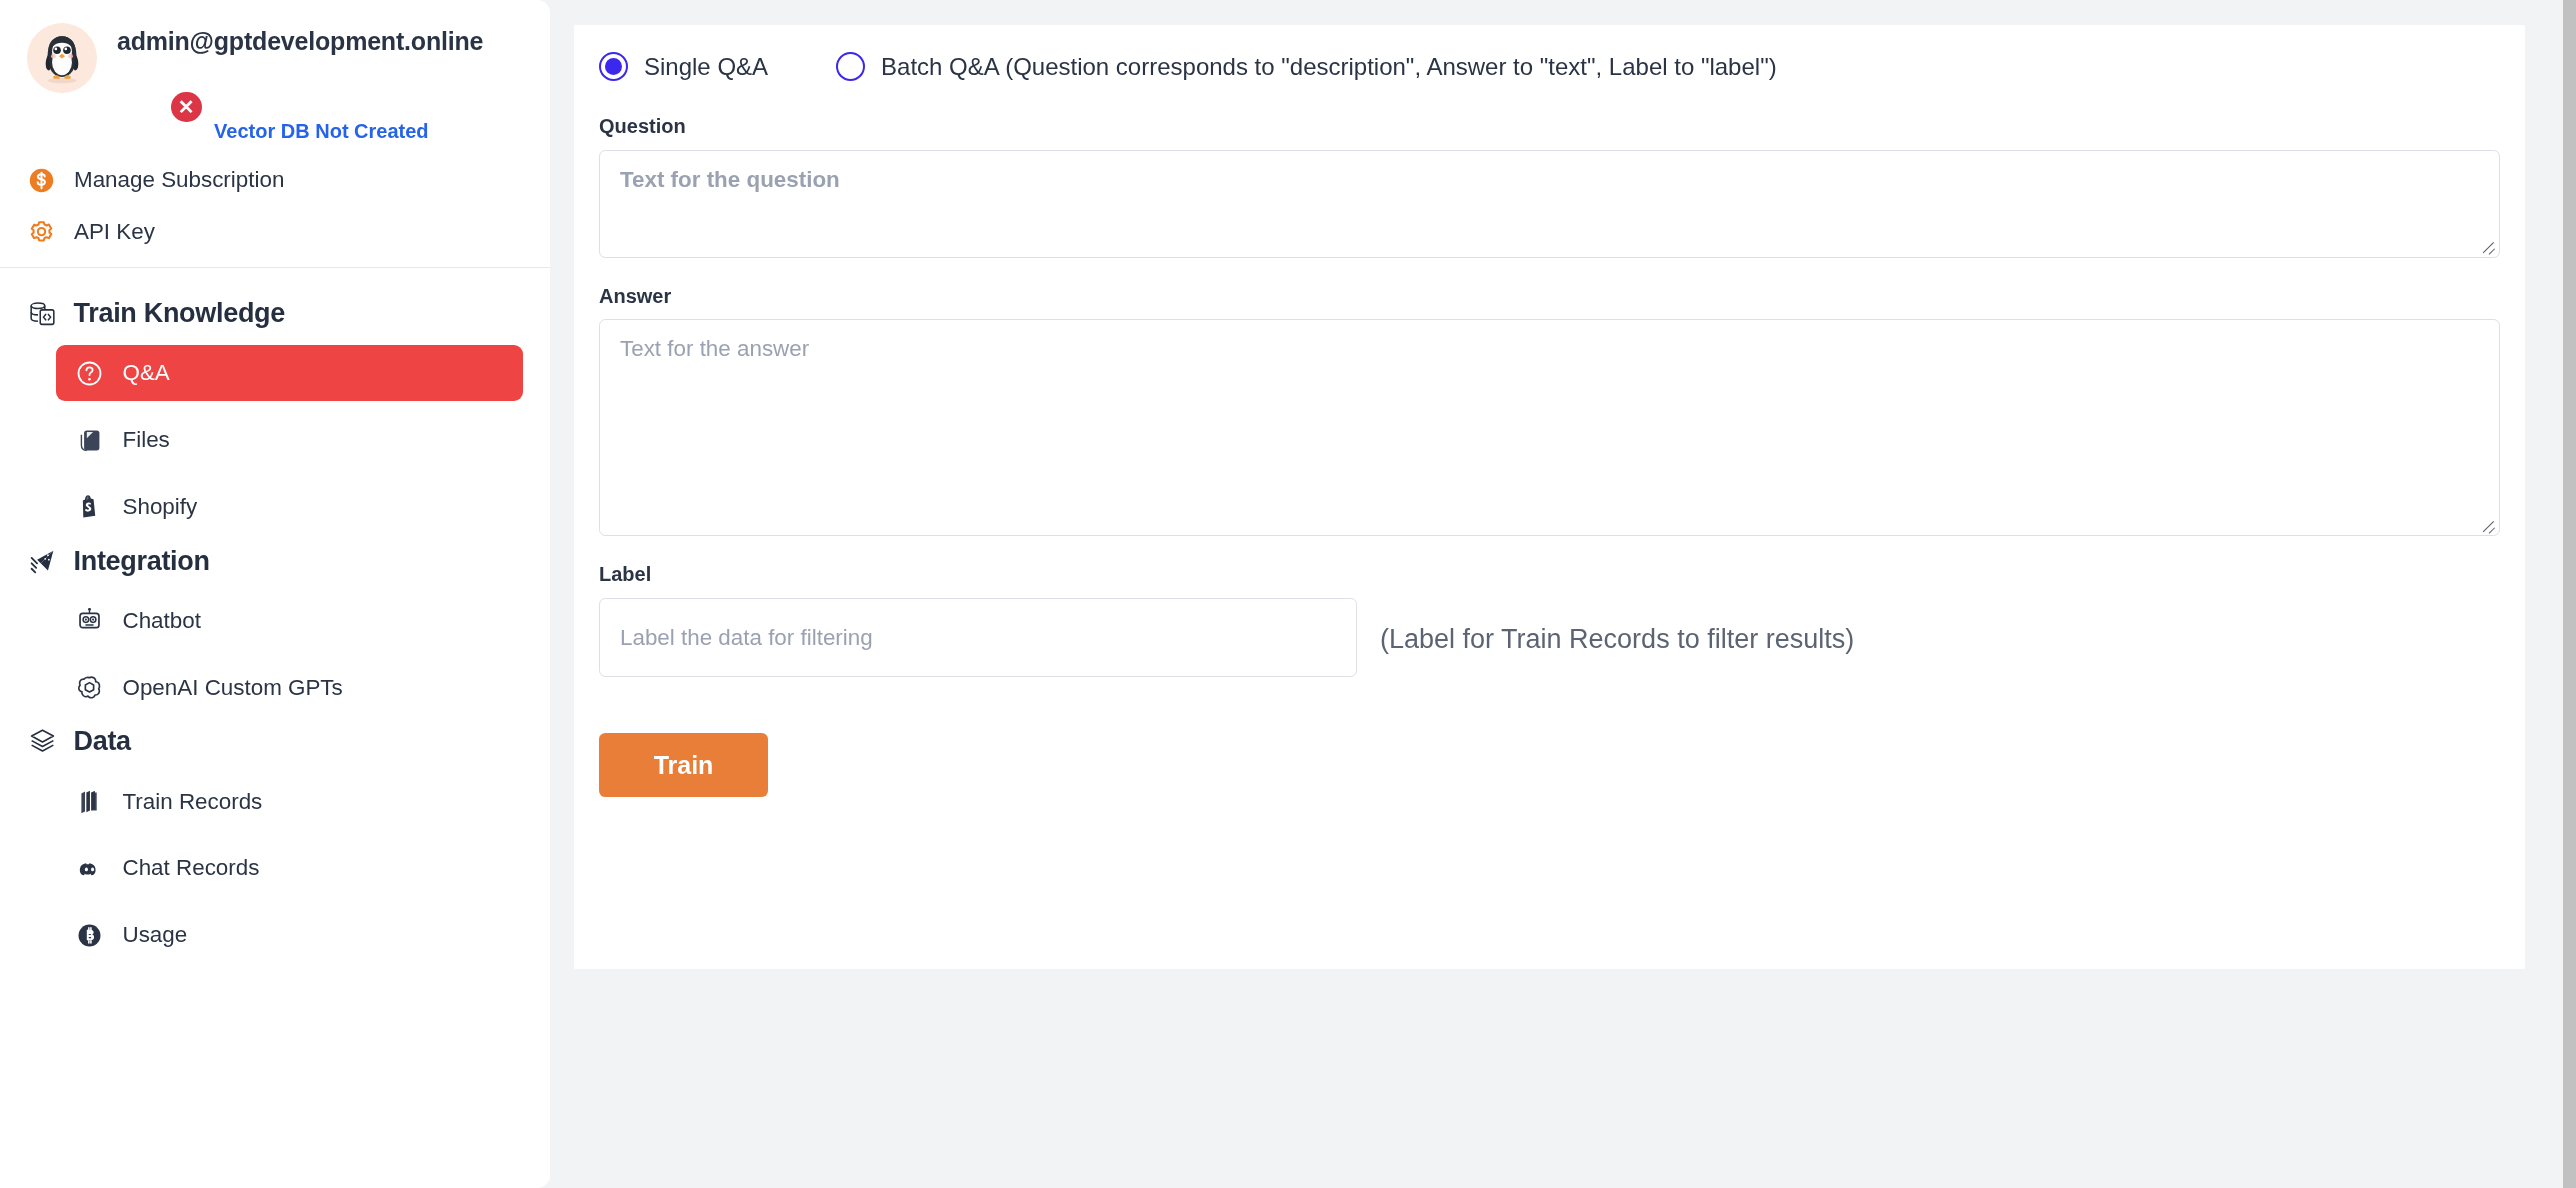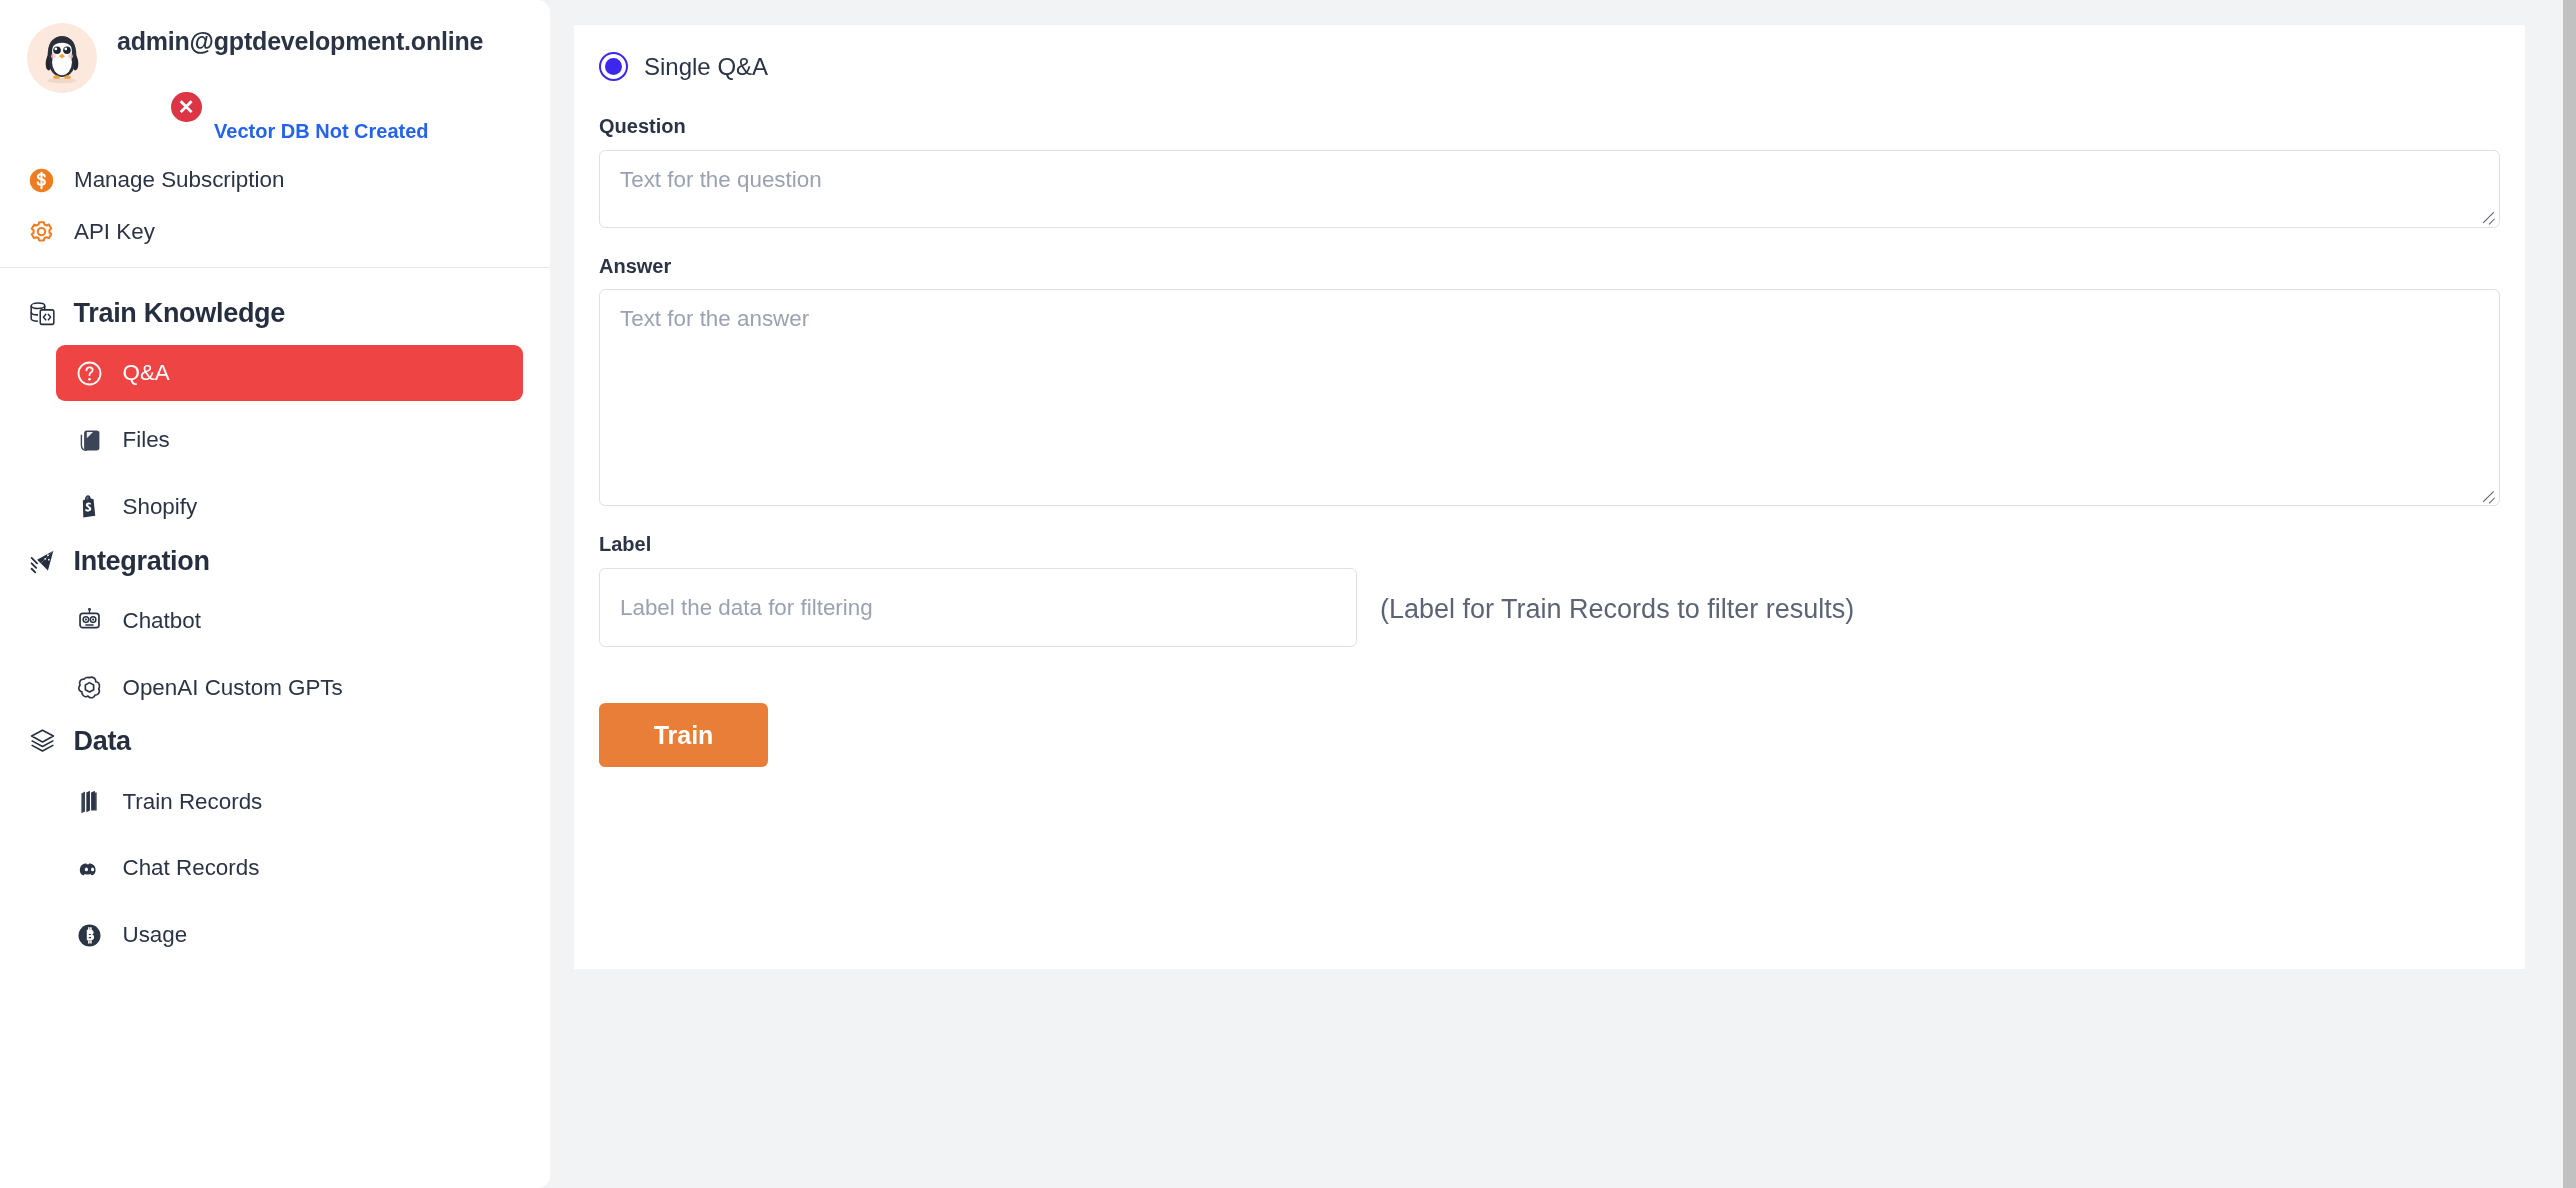--- a/index.html
+++ b/index.html
@@ -233,21 +233,21 @@
     background: #ffffff;
     border: 0.9px solid #dcdfe5;
     border-radius: 6.3px;
     padding: 16px 20px;
     resize: none;
     outline: none;
   }
 
   textarea.box::placeholder, input.box::placeholder { color: #9aa1b0; }
 
-  #question-input { height: 78px; }
+  #question-input { height: 108px; font-weight: bold; }
   #answer-input { height: 217px; }
 
   .resize-grip {
     position: absolute;
     right: 4.5px; bottom: 4.5px;
     width: 14.4px; height: 14.4px;
     pointer-events: none;
   }
   .resize-grip i {
     position: absolute;
@@ -536,20 +536,26 @@
 
     <div id="mode-row">
 
       <label class="radio-option">
         <span class="radio-outer checked">
           <span class="radio-dot"></span>
         </span>
         <span class="radio-label">Single Q&amp;A</span>
       </label>
 
+      <label class="radio-option">
+        <span class="radio-outer">
+          
+        </span>
+        <span class="radio-label">Batch Q&amp;A (Question corresponds to "description", Answer to "text", Label to "label")</span>
+      </label>
 
     </div>
 
     <div class="field-block">
       <div class="field-label">Question</div>
       <div class="ta-wrap">
         <textarea class="box" id="question-input" placeholder="Text for the question" style=""></textarea>
         <span class="resize-grip">
             <i></i>
             <i></i>

